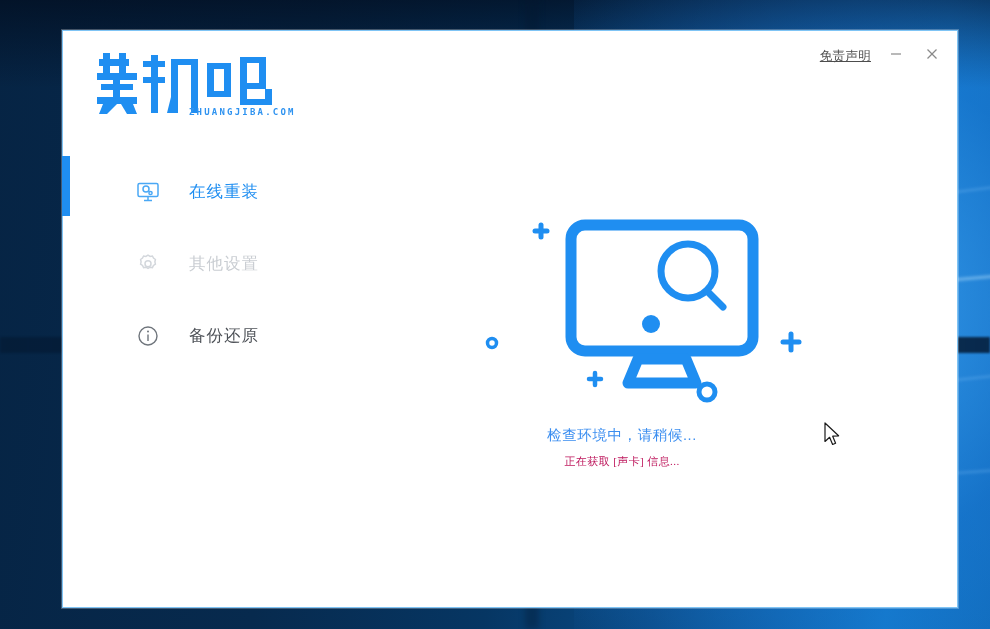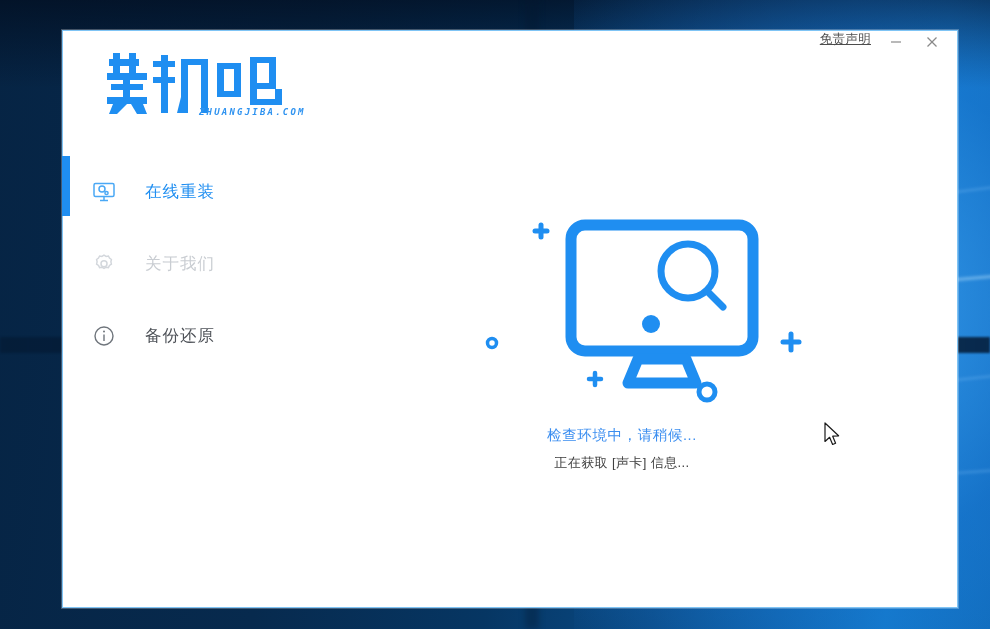--- a/index.html
+++ b/index.html
@@ -48,47 +48,47 @@
   #app-window {
     position:absolute; left:62px; top:30px; width:896px; height:578px;
     background:#ffffff;
     border:1px solid #7fc4f5;
     box-shadow:0 0 0 1px rgba(255,255,255,.25);
   }
 
   
   #titlebar {
     position:absolute; top:0; left:0; right:0; height:34px;
-    display:flex; align-items:flex-start; justify-content:flex-end;
+    display:flex; align-items:flex-end; justify-content:flex-end;
     padding-right:14px; gap:14px;
   }
   #disclaimer-link {
     font-size:12.5px; color:#4d4d4d; text-decoration:underline;
     cursor:pointer; letter-spacing:.3px;
   }
   .winbtn {
     width:22px; height:22px; display:flex; align-items:center; justify-content:center;
     cursor:pointer; color:#8a8a8a;
   }
   .winbtn svg { display:block; }
 
   
-  #logo-area { position:absolute; left:44px; top:22px; width:240px; height:80px;font-style:italic; }
+  #logo-area { position:absolute; left:34px; top:22px; width:240px; height:80px; }
   #logo-mark { display:block; }
   #logo-url {
     position:absolute; left:92px; top:54px;
     font-family:"DejaVu Sans Mono","Liberation Mono",monospace;
     font-size:9px; letter-spacing:2.2px; color:#2f93f0; font-weight:bold;
   }
 
   
   #sidebar { position:absolute; left:0; top:125px; width:280px; }
   .nav-item {
     position:relative; height:72px; display:flex; align-items:center;
-    padding-left:28px; cursor:pointer; user-select:none;
+    padding-left:72px; cursor:pointer; user-select:none;
   }
   .nav-icon { width:26px; height:26px; display:flex; align-items:center; justify-content:center; }
   .nav-label { margin-left:28px; font-size:16.5px; letter-spacing:1px; }
   .nav-item.active .nav-label { color:#1f8ef1; }
   .nav-item.active .nav-icon svg { stroke:#4aa8f5; }
   .nav-item.dim .nav-label { color:#c9cdd2; }
   .nav-item.dim .nav-icon svg { stroke:#d3d7dc; }
   .nav-item.normal .nav-label { color:#4d5157; }
   .nav-item.normal .nav-icon svg { stroke:#6f757c; }
   #active-indicator {
@@ -103,21 +103,21 @@
   #illustration { position:absolute; left:120px; top:60px; width:360px; height:200px; }
   #status-area {
     position:absolute; left:0; right:0; top:275px; text-align:center;
     padding-right:76px;
   }
   #status-primary {
     font-size:14.5px; color:#3b8ef0; letter-spacing:.6px;
     margin-bottom:9px; font-weight:500;
   }
   #status-secondary {
-    font-size:13px; color:#404040; letter-spacing:.4px;
+    font-size:11px; color:#be185d; letter-spacing:.4px;font-family:Liberation Serif, serif;
   }
 
   
   #mouse-cursor { position:absolute; left:824px; top:422px; }
 </style>
 </head>
 <body>
 
 <div id="desktop">
   <div class="darktop"></div>
@@ -203,21 +203,21 @@
 
 
 
     <div class="nav-item dim">
       <span class="nav-icon">
         <svg width="24" height="24" viewBox="0 0 24 24" fill="none" stroke="#d3d7dc" stroke-width="1.5">
           <path d="M12 3.2 l2.1 1.2 2.3 -.4 1.1 2.1 1.9 1.4 -.5 2.3 .5 2.3 -1.9 1.4 -1.1 2.1 -2.3 -.4 -2.1 1.2 -2.1 -1.2 -2.3 .4 -1.1 -2.1 -1.9 -1.4 .5 -2.3 -.5 -2.3 1.9 -1.4 1.1 -2.1 2.3 .4 Z"></path>
           <circle cx="12" cy="11.8" r="3"></circle>
         </svg>
       </span>
-      <span class="nav-label">关于我们</span>
+      <span class="nav-label">其他设置</span>
     </div>
 
     <div class="nav-item normal">
       <span class="nav-icon">
         <svg width="24" height="24" viewBox="0 0 24 24" fill="none" stroke="#6f757c" stroke-width="1.4">
           <circle cx="12" cy="12" r="9"></circle>
           <line x1="12" y1="10.5" x2="12" y2="17"></line>
           <circle cx="12" cy="7.4" r="1" fill="#6f757c" stroke="none"></circle>
         </svg>
       </span>

